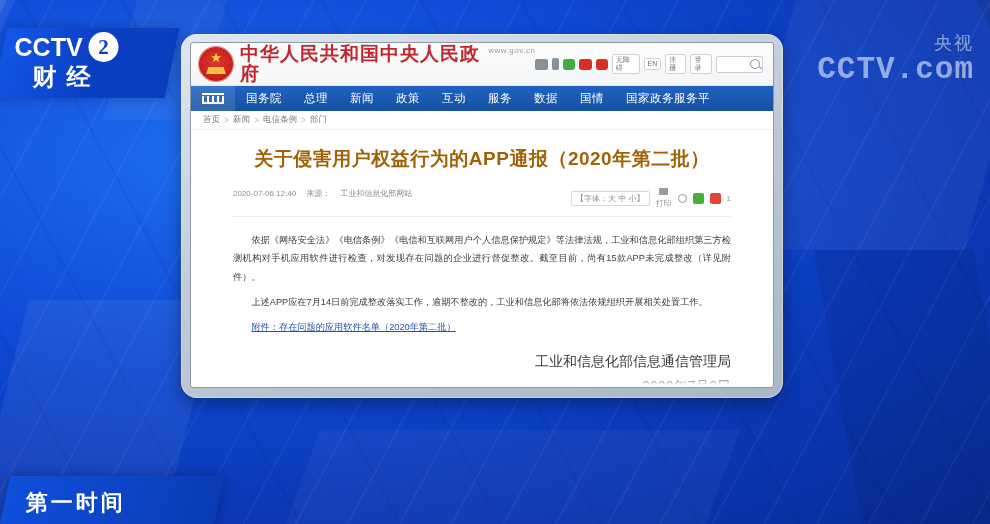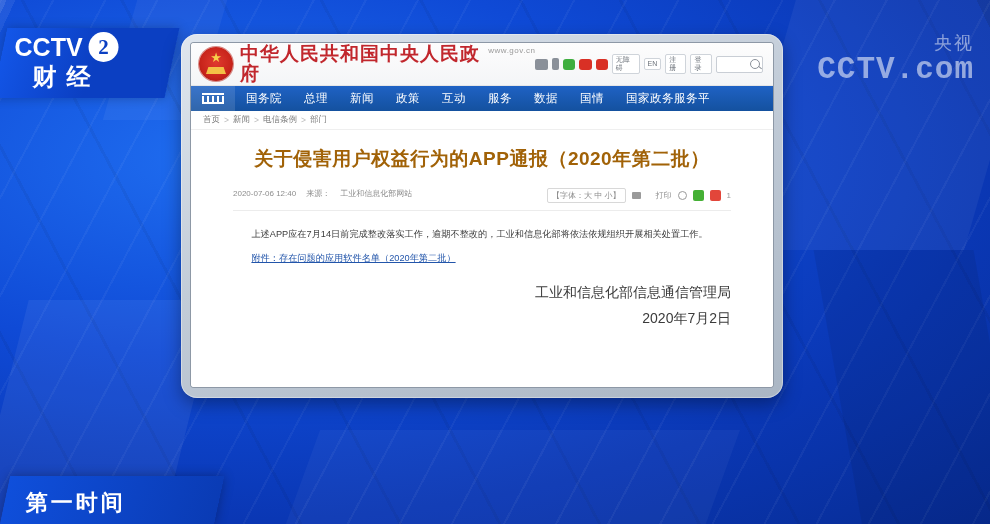--- a/index.html
+++ b/index.html
@@ -167,21 +167,21 @@
   }
   #meta-row{
     margin-top:15px;display:flex;align-items:flex-start;font-size:8px;color:#8d8d8d;
     border-bottom:1px solid #ececec;padding-bottom:7px;
   }
   #meta-left{display:flex;gap:10px;align-items:center;}
   #meta-right{margin-left:auto;display:flex;align-items:center;gap:6px;}
   #fontsize-box{
     border:1px solid #d8d8d8;border-radius:2px;padding:1px 4px;color:#8d8d8d;font-size:8px;
   }
-  #print{display:flex;align-items:center;gap:15px;}
+  #print{display:flex;align-items:center;gap:3px;flex-direction:column;}
   .printer{width:9px;height:7px;background:#9a9a9a;border-radius:1px;}
   .share-dot{
     width:7px;height:7px;border-radius:50%;border:1.3px solid #9a9a9a;display:inline-block;
   }
   .sq{width:11px;height:11px;border-radius:2px;display:inline-block;}
   .sq-green{background:#45b035;}
   .sq-red{background:#e2463a;}
   #share-count{font-size:8px;color:#9a9a9a;}
 
   #body-text{margin-top:14px;font-size:9.2px;line-height:2.05;color:#3b3b3b;text-align:justify;}
@@ -292,20 +292,21 @@
             <span>打印</span>
           </span>
           <span class="share-dot"></span>
           <span class="sq sq-green"></span>
           <span class="sq sq-red"></span>
           <span id="share-count">1</span>
         </div>
       </div>
 
       <div id="body-text">
+        <p>依据《网络安全法》《电信条例》《电信和互联网用户个人信息保护规定》等法律法规，工业和信息化部组织第三方检测机构对手机应用软件进行检查，对发现存在问题的企业进行督促整改。截至目前，尚有15款APP未完成整改（详见附件）。</p>
         <p>上述APP应在7月14日前完成整改落实工作，逾期不整改的，工业和信息化部将依法依规组织开展相关处置工作。</p>
         <a id="attach-link" href="#">附件：存在问题的应用软件名单（2020年第二批）</a>
       </div>
 
       <div id="signature">
         <div>工业和信息化部信息通信管理局</div>
         <div>2020年7月2日</div>
       </div>
 
     </div>

